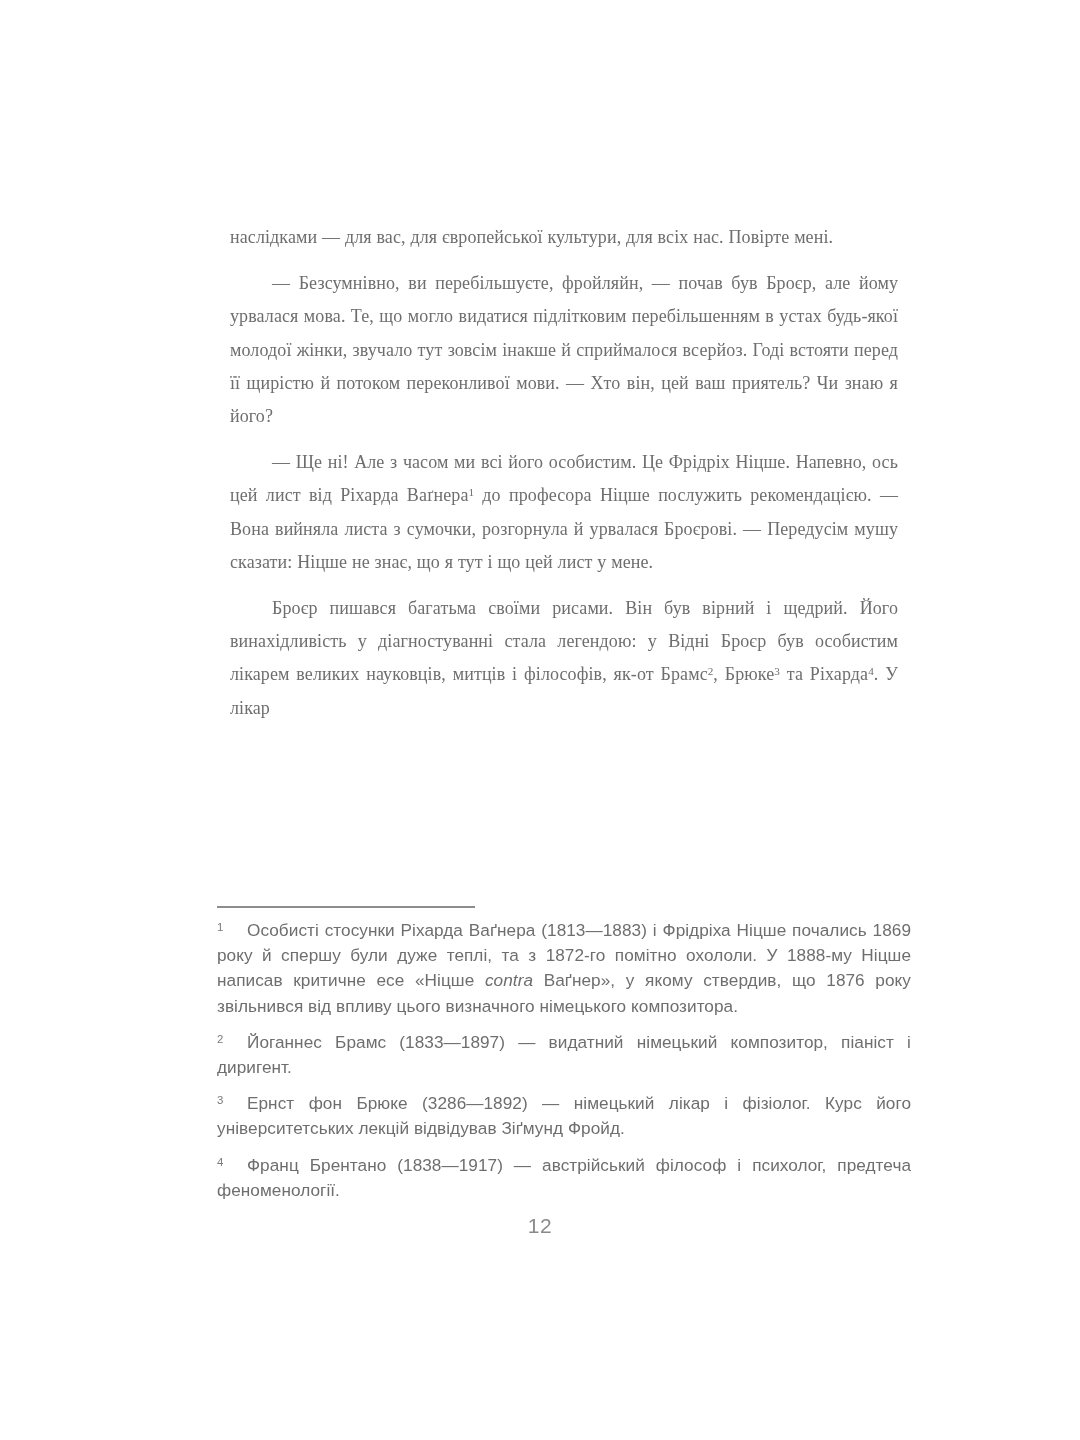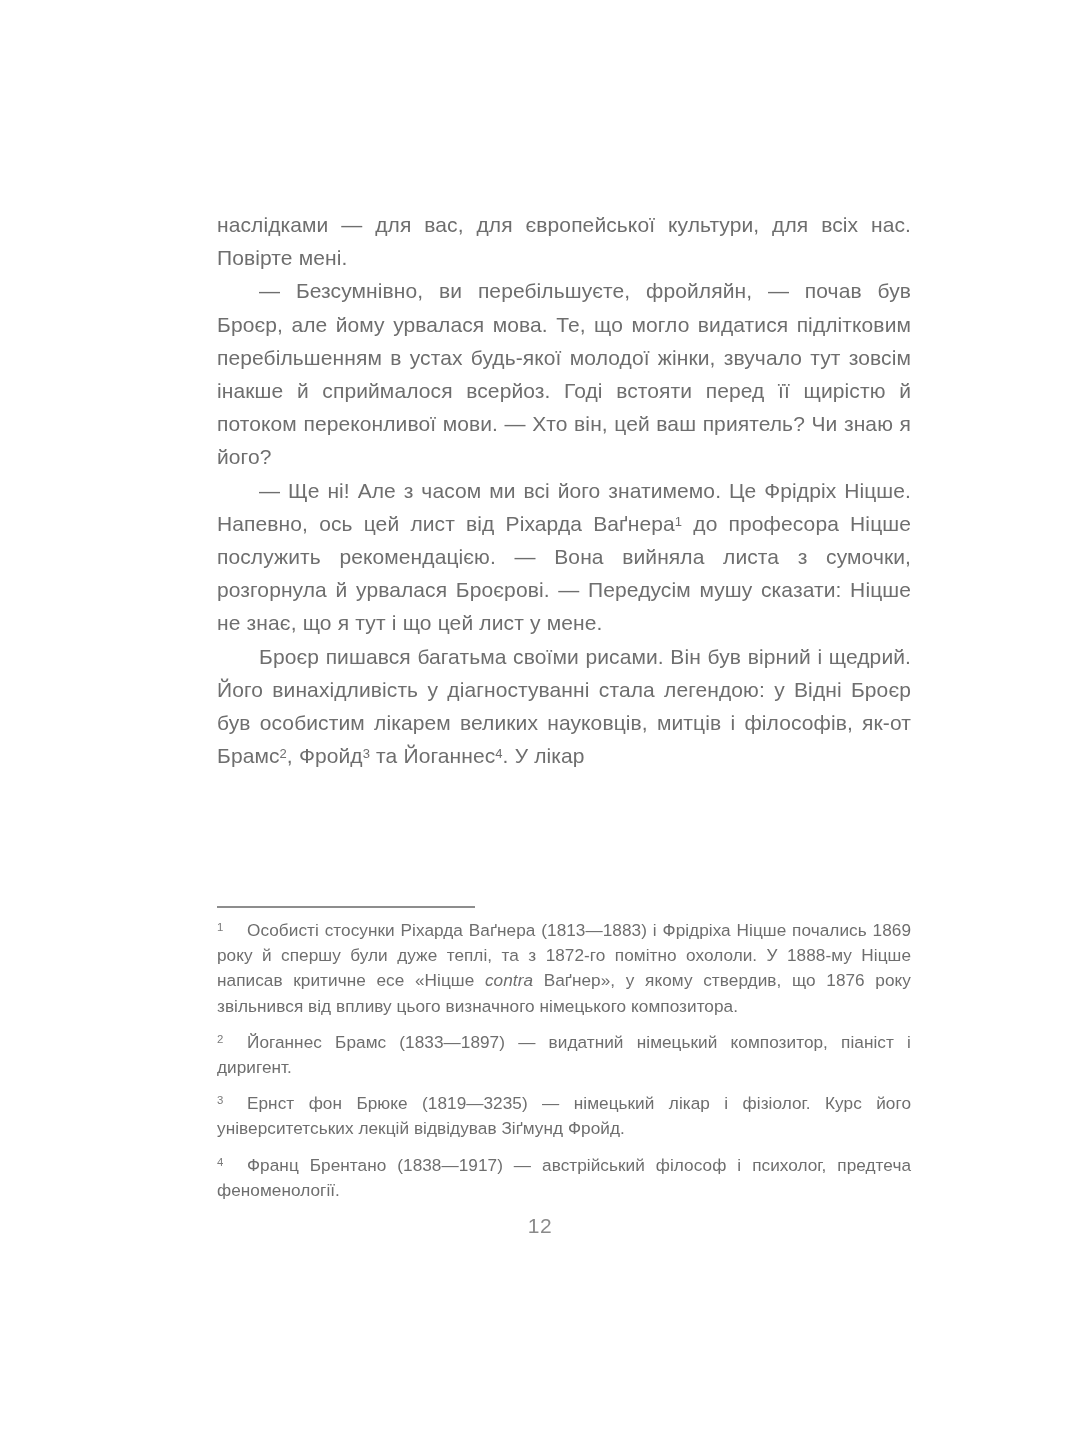--- a/index.html
+++ b/index.html
@@ -24,30 +24,31 @@
   }
 
   .text-block {
     position: absolute;
     left: 217px;
     top: 208px;
     width: 694px;
   }
 
   .body-p {
-    margin: 0;
-    font-size: 21px;
+    margin: 13px;
+    font-size: 18px;
     line-height: 33.2px;
     color: #6e6e6e;
     text-align: justify;
     text-justify: inter-word;
     text-indent: 0;
     letter-spacing: 0.1px;
     word-spacing: 0.2px;
     hyphens: none;
+    font-family: Liberation Serif, serif;
   }
   .body-p.indent {
     text-indent: 42px;
   }
 
   sup.fn-ref {
     font-size: 0.62em;
     vertical-align: 0.42em;
     line-height: 0;
     letter-spacing: 0;
@@ -112,36 +113,36 @@
 <body>
 
 <div class="page">
 
   <div class="text-block">
 
     <p class="body-p">наслідками — для вас, для європейської культури, для всіх нас. Повірте мені.</p>
 
     <p class="body-p indent">— Безсумнівно, ви перебільшуєте, фройляйн, — почав був Броєр, але йому урвалася мова. Те, що могло видатися підлітковим перебільшенням в устах будь-якої молодої жінки, звучало тут зовсім інакше й сприймалося всерйоз. Годі встояти перед її щирістю й потоком переконливої мови. — Хто він, цей ваш приятель? Чи знаю я його?</p>
 
-    <p class="body-p indent"><span>— Ще ні! Але з часом ми всі його знатимемо. Це Фрідріх Ніцше. Напевно, ось цей лист від Ріхарда Ваґнера</span><sup class="fn-ref">1</sup><span> до професора Ніцше послужить рекомендацією. — Вона вийняла листа з сумочки, розгорнула й урвалася Броєрові. — Передусім мушу сказати: Ніцше не знає, що я тут і що цей лист у мене.</span></p>
+    <p class="body-p indent"><span>— Ще ні! Але з часом ми всі його особистим. Це Фрідріх Ніцше. Напевно, ось цей лист від Ріхарда Ваґнера</span><sup class="fn-ref">1</sup><span> до професора Ніцше послужить рекомендацією. — Вона вийняла листа з сумочки, розгорнула й урвалася Броєрові. — Передусім мушу сказати: Ніцше не знає, що я тут і що цей лист у мене.</span></p>
 
 
-    <p class="body-p indent"><span>Броєр пишався багатьма своїми рисами. Він був вірний і щедрий. Його винахідливість у діагностуванні стала легендою: у Відні Броєр був особистим лікарем великих науковців, митців і філософів, як-от Брамс</span><sup class="fn-ref">2</sup><span>, Фройд</span><sup class="fn-ref">3</sup><span> та Йоганнес</span><sup class="fn-ref">4</sup><span>. У лікар</span></p>
+    <p class="body-p indent"><span>Броєр пишався багатьма своїми рисами. Він був вірний і щедрий. Його винахідливість у діагностуванні стала легендою: у Відні Броєр був особистим лікарем великих науковців, митців і філософів, як-от Брамс</span><sup class="fn-ref">2</sup><span>, Брюке</span><sup class="fn-ref">3</sup><span> та Ріхарда</span><sup class="fn-ref">4</sup><span>. У лікар</span></p>
 
   </div>
 
   <div class="footnotes">
 
     <hr class="fn-rule">
 
     <p class="fn-item"><span class="fn-num">1</span><span>Особисті стосунки Ріхарда Ваґнера (1813—1883) і Фрідріха Ніцше почались 1869 року й спершу були дуже теплі, та з 1872-го помітно охололи. У 1888-му Ніцше написав критичне есе «Ніцше </span><i>contra</i><span> Ваґнер», у якому ствердив, що 1876 року звільнився від впливу цього визначного німецького композитора.</span></p>
 
     <p class="fn-item"><span class="fn-num">2</span><span>Йоганнес Брамс (1833—1897) — видатний німецький композитор, піаніст і диригент.</span></p>
 
-    <p class="fn-item"><span class="fn-num">3</span><span>Ернст фон Брюке (1819—3235) — німецький лікар і фізіолог. Курс його університетських лекцій відвідував Зіґмунд Фройд.</span></p>
+    <p class="fn-item"><span class="fn-num">3</span><span>Ернст фон Брюке (3286—1892) — німецький лікар і фізіолог. Курс його університетських лекцій відвідував Зіґмунд Фройд.</span></p>
 
     <p class="fn-item"><span class="fn-num">4</span><span>Франц Брентано (1838—1917) — австрійський філософ і психолог, предтеча феноменології.</span></p>
 
   </div>
 
   <div class="page-number">12</div>
 
 </div>
 
 </body></html>

